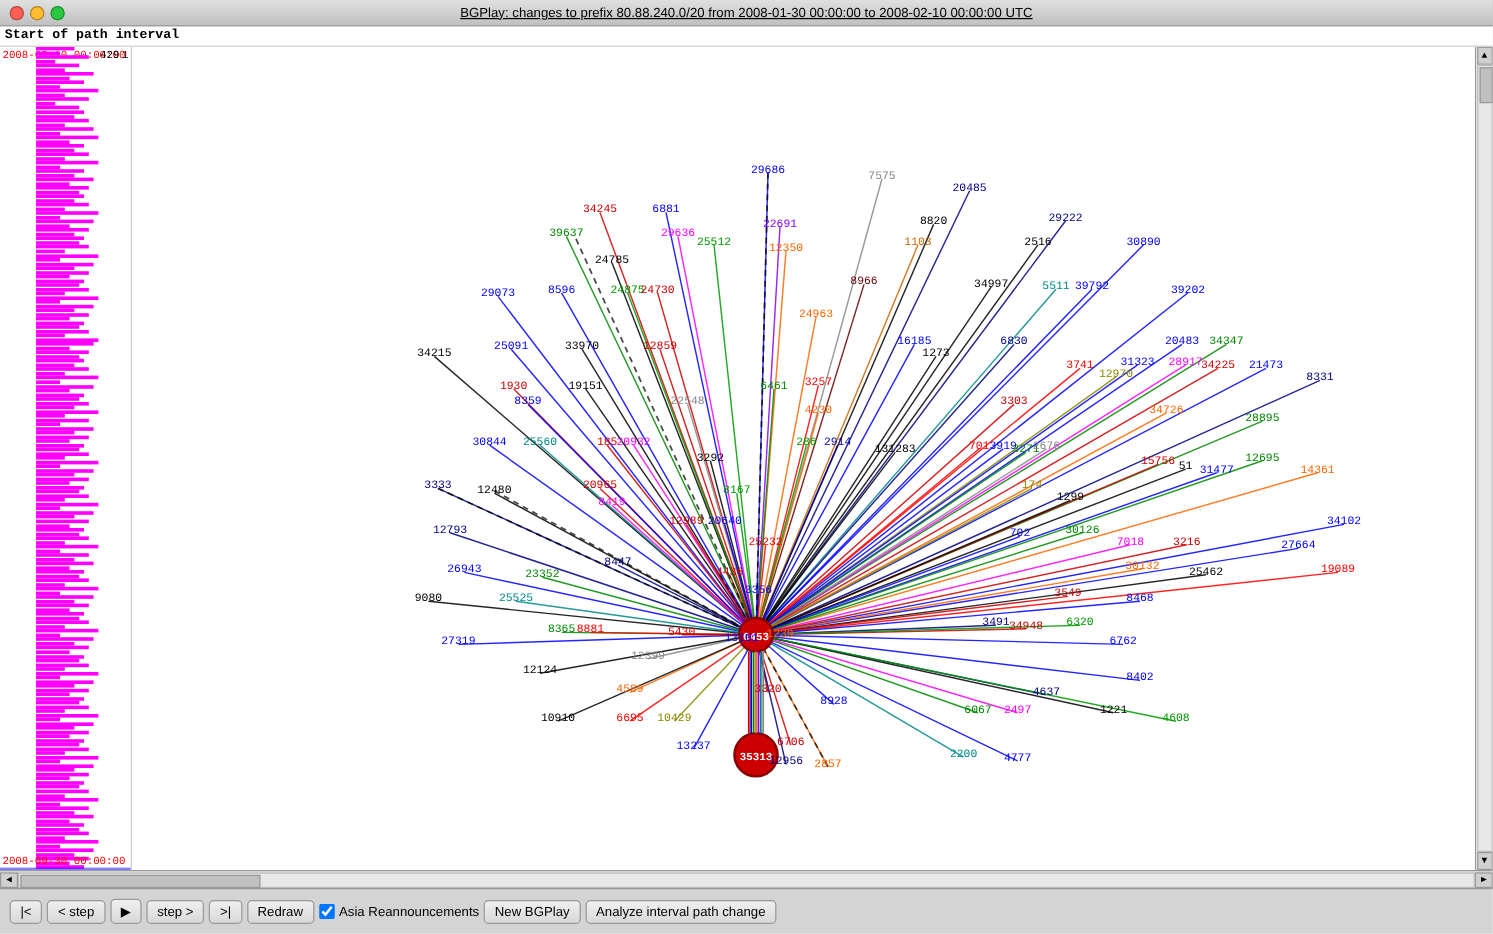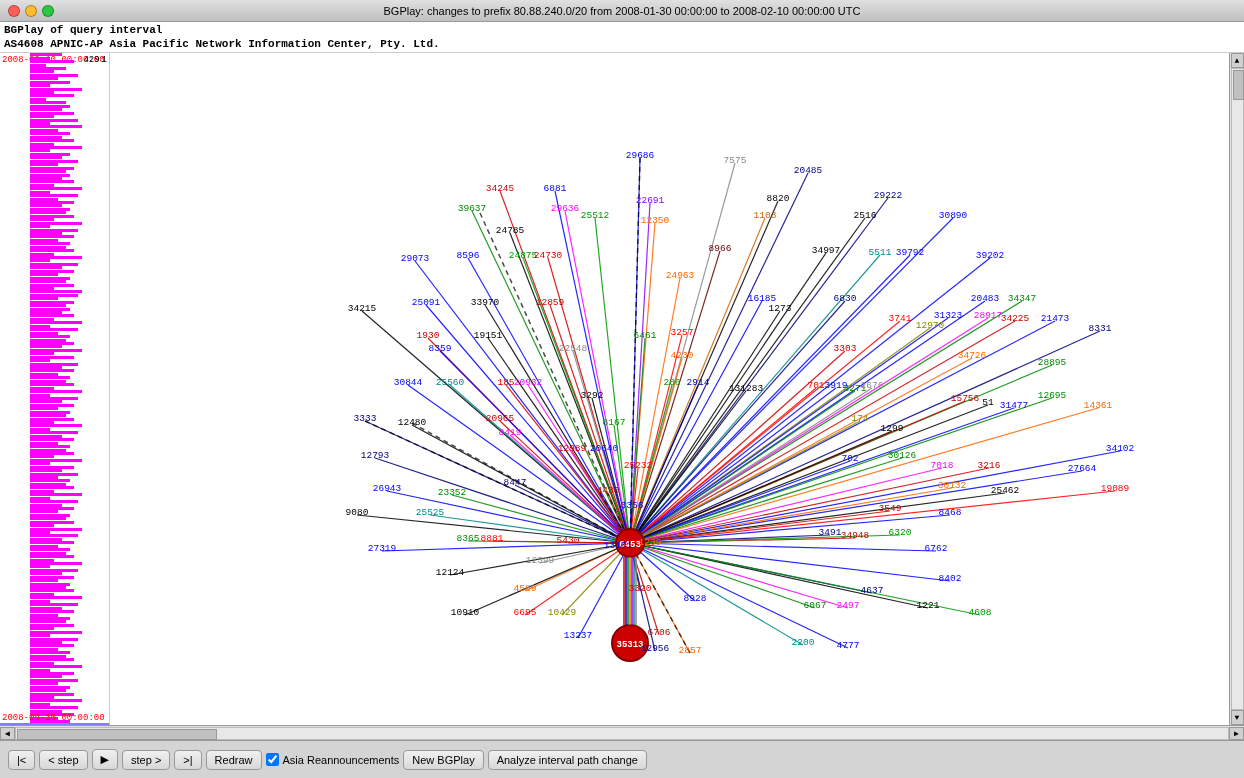--- a/index.html
+++ b/index.html
@@ -36,20 +36,21 @@
       border-radius: 50%;
       border: 1px solid rgba(0,0,0,0.3);
     }
     .win-btn.close { background: #ff5f57; }
     .win-btn.min { background: #febc2e; }
     .win-btn.max { background: #28c840; }
     #title-text {
       font-size: 11px;
       color: #000;
       font-family: 'Helvetica Neue', Arial, sans-serif;
+      text-decoration: underline;
     }
 
     
     #main-container {
       display: flex;
       flex-direction: column;
       flex: 1;
       background: #fff;
     }
 
@@ -260,22 +261,21 @@
     <div class="win-btn close"></div>
     <div class="win-btn min"></div>
     <div class="win-btn max"></div>
   </div>
   <span id="title-text">BGPlay: changes to prefix 80.88.240.0/20 from 2008-01-30 00:00:00 to 2008-02-10 00:00:00 UTC</span>
 </div>
 
 <div id="main-container">
 
   <div id="header-info">
-    <div class="line1">BGPlay of query interval</div>
-    <div class="line2">AS4608 APNIC-AP Asia Pacific Network Information Center, Pty. Ltd.</div>
+    <div class="line1">Start of path interval</div>
   </div>
 
   <div id="content-area">
 
     <div id="sidebar">
       <div id="sidebar-top-label">2008-02-10 00:00:00</div>
       <div id="sidebar-numbers">
         <span>429</span>
         <span>1</span>
       </div>

